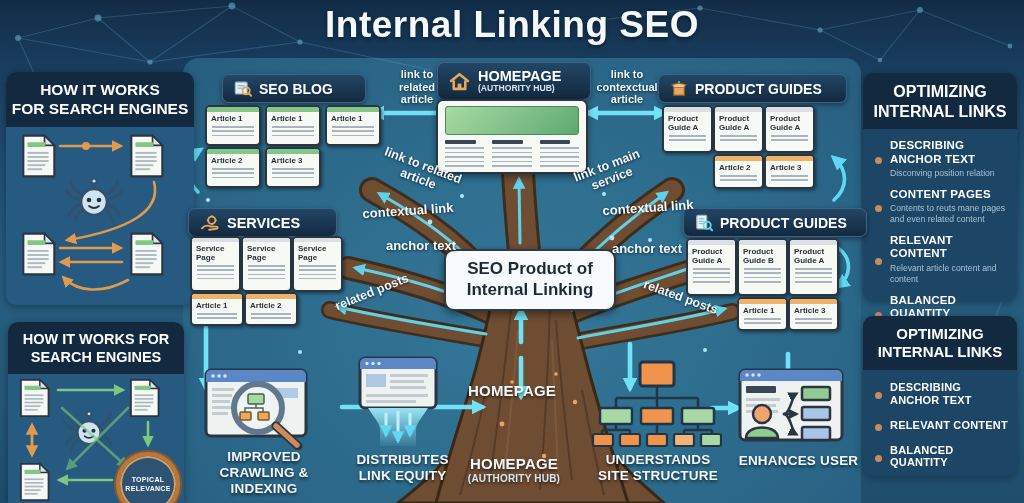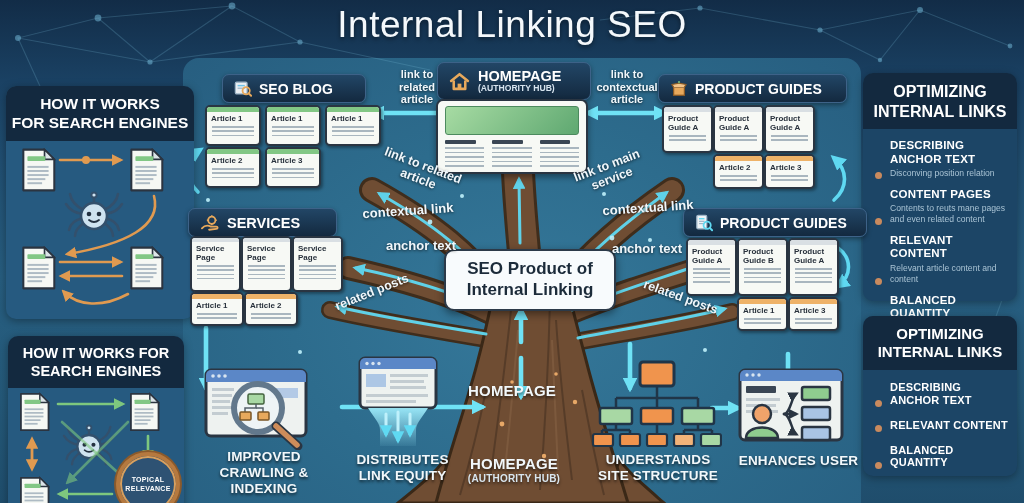--- a/index.html
+++ b/index.html
@@ -3,29 +3,29 @@
 <meta charset="utf-8">
 <style>
   html,body{margin:0;padding:0;background:#0e2234;}
   .stage{position:relative;width:1024px;height:503px;overflow:hidden;
     font-family:"Liberation Sans","DejaVu Sans",sans-serif;
     background:linear-gradient(180deg,#122c47 0%,#1a4163 16%,#214f72 32%,#275e80 55%,#245878 80%,#1f4d6c 100%);}
   .canvas-mid{position:absolute;left:183px;top:58px;width:678px;height:445px;border-radius:16px 16px 0 0;
     background:radial-gradient(ellipse at 50% 58%,#35789a 0%,#2d6c8d 48%,#275e80 100%);z-index:1;}
   svg.layer{position:absolute;left:0;top:0;z-index:2;}
   .title{position:absolute;left:0;top:4px;width:1024px;text-align:center;color:#f4f8fb;
-    font-size:37px;font-weight:normal;letter-spacing:.5px;text-shadow:0 2px 4px rgba(0,0,0,.45);z-index:3;}
+    font-size:37px;font-weight:bold;letter-spacing:.5px;text-shadow:0 2px 4px rgba(0,0,0,.45);z-index:3;}
   
   .panel{position:absolute;border-radius:10px;z-index:4;box-shadow:0 2px 8px rgba(0,0,0,.35);}
   .panel .ph{background:#13293f;border-radius:10px 10px 0 0;color:#fff;font-weight:bold;text-align:center;
     padding:9px 4px 8px;line-height:1.22;}
   .panel .pb{position:relative;}
-  .lpanel{background:#265a80;margin-top:14px;}
+  .lpanel{background:#265a80;}
   .rpanel{background:#1c4566;}
-  .bullet{display:flex;gap:8px;align-items:flex-end;margin:0 0 9px 0;}
+  .bullet{display:flex;gap:8px;align-items:center;margin:0 0 9px 0;}
   .bullet .dot{flex:0 0 auto;width:7px;height:7px;border-radius:50%;background:#c98a5e;margin-top:4px;}
   .bullet .bh{color:#fff;font-weight:bold;font-size:11.5px;line-height:1.18;letter-spacing:.2px;}
   .bullet .bs{color:#a9c3d4;font-size:8.6px;line-height:1.25;margin-top:2px;}
   
   .sec{position:absolute;height:27px;display:flex;align-items:center;gap:7px;padding:0 11px;
     background:linear-gradient(180deg,#224666,#13293f);border:1px solid #3d6288;border-radius:7px;
     color:#fff;font-weight:bold;z-index:5;box-shadow:0 2px 5px rgba(0,0,0,.4);}
   
   .card{position:absolute;background:#f7f9f5;border:2px solid #2a3542;border-radius:5px;
     box-shadow:1.5px 2px 3px rgba(0,0,0,.35);overflow:hidden;z-index:5;}

